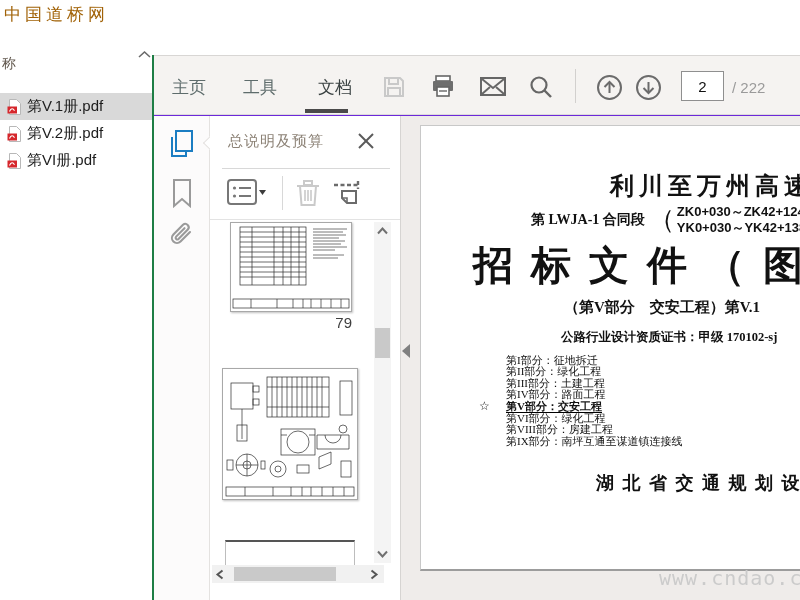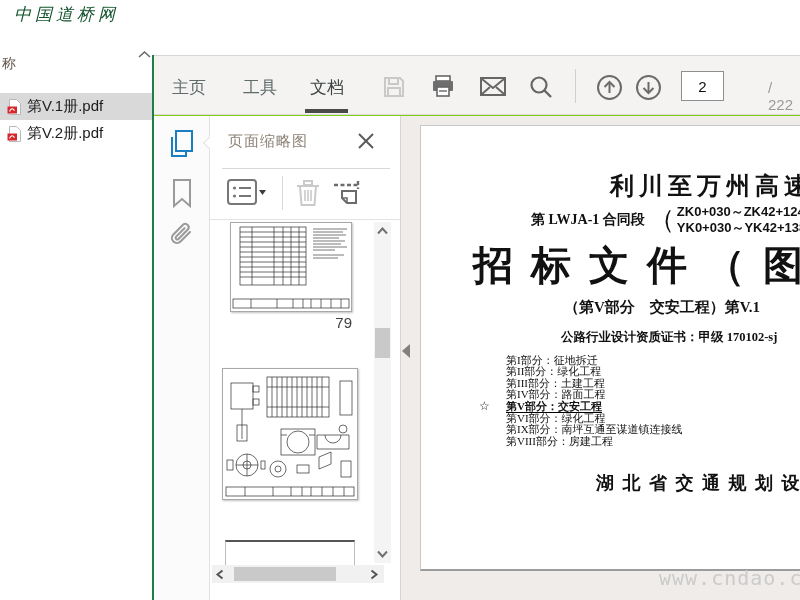--- a/index.html
+++ b/index.html
@@ -1,49 +1,49 @@
 <!DOCTYPE html>
 <html><head>
 <meta charset="utf-8">
 <style>
   * { box-sizing: border-box; margin: 0; padding: 0; }
   body { font-family: "Liberation Sans", sans-serif; background:#fff; }
   .screen { position:relative; width:800px; height:600px; background:#fff; overflow:hidden; }
   .abs { position:absolute; }
 
   
-  .site-logo { left:14px; top:3px; font-family:"DejaVu Serif",serif; font-style:italic;
-               font-size:17px; color:#14532d; letter-spacing:4px; }
+  .site-logo { left:4px; top:3px; font-family:"DejaVu Serif",serif; 
+               font-size:17px; color:#a16207; letter-spacing:4px; }
   .watermark { font-family:"DejaVu Sans Mono",monospace; font-size:20px; color:#cbcbcb; letter-spacing:1px; }
 
   
   .col-header { left:2px; top:55px; font-size:14px; color:#5f554b; }
   .exp-up { left:137px; top:49px; }
   .file-row { left:0; width:152px; height:27px; display:flex; align-items:center;
               padding-left:7px; gap:6px; font-size:15px; color:#1c1c1c; }
   .file-row.selected { background:#d9d9d9; }
   .fr1 { top:93px; } .fr2 { top:120px; } .fr3 { top:147px; }
 
   .green-edge { left:152px; top:55px; width:2px; height:545px; background:#1e7e45; }
 
   
-  .reader { left:154px; top:55px; width:646px; height:545px; background:#84cc16; }
+  .reader { left:154px; top:55px; width:646px; height:545px; background:#6d28d9; }
   .tabbar { position:absolute; top:0; left:0; right:0; height:60px; background:#f5f3f1;
             border-top:1px solid #d8d6d4; border-bottom:1px solid #dcdcdc; }
   .tab { position:absolute; top:20px; font-size:17px; color:#5e6c6c; cursor:default; }
-  .tab-home { left:18px; } .tab-tools { left:89px; } .tab-doc { left:156px; color:#3a4242; }
+  .tab-home { left:18px; } .tab-tools { left:89px; } .tab-doc { left:164px; color:#3a4242; }
   .tab-underline { position:absolute; left:151px; top:53px; width:43px; height:4px; background:#4a4a4a; }
   .tb-icon { position:absolute; top:18px; }
   .tb-save { left:227px; } .tb-print { left:276px; } .tb-mail { left:325px; } .tb-search { left:374px; }
   .tb-sep { position:absolute; left:421px; top:13px; width:1px; height:34px; background:#d2d0ce; }
   .tb-up { left:442px; } .tb-down { left:481px; }
   .page-box { position:absolute; left:527px; top:15px; width:43px; height:30px; background:#fff;
               border:1px solid #8f8f8f; font-size:15px; color:#111; display:flex;
               align-items:center; justify-content:center; }
-  .page-total { position:absolute; left:578px; top:23px; font-size:15px; color:#9a9a9a;margin-left:36px; }
+  .page-total { position:absolute; left:578px; top:23px; font-size:15px; color:#9a9a9a; }
 
   .content { position:absolute; top:61px; left:0; right:0; bottom:0; display:flex; }
 
   
   .iconstrip { width:56px; background:#fcfbfb; border-right:1px solid #e4e2e0; position:relative; }
   .ns-pages { position:absolute; left:13px; top:12px; }
   .ns-notch { position:absolute; right:-6px; top:22px; width:10px; height:10px; background:#fff;
               border-left:1px solid #e4e2e0; border-bottom:1px solid #e4e2e0; transform:rotate(45deg); }
   .ns-bookmark { position:absolute; left:16px; top:62px; }
   .ns-clip { position:absolute; left:14px; top:104px; }
@@ -127,20 +127,28 @@
     <span>第V.1册.pdf</span>
   </div>
   <div class="abs file-row fr2">
     <svg width="14" height="16" viewBox="0 0 14 16">
       <path d="M2.5 0.5 h7 l4 4 v11 h-11 z" fill="#fff" stroke="#b8b8b8"></path>
       <rect x="0.5" y="7.5" width="9.5" height="7" fill="#d6272c"></rect>
       <path d="M2.5 12.5 c1.5 -3.5 3.5 -3.5 5 -0.8" stroke="#fff" stroke-width="1.1" fill="none"></path>
     </svg>
     <span>第V.2册.pdf</span>
   </div>
+  <div class="abs file-row fr3">
+    <svg width="14" height="16" viewBox="0 0 14 16">
+      <path d="M2.5 0.5 h7 l4 4 v11 h-11 z" fill="#fff" stroke="#b8b8b8"></path>
+      <rect x="0.5" y="7.5" width="9.5" height="7" fill="#d6272c"></rect>
+      <path d="M2.5 12.5 c1.5 -3.5 3.5 -3.5 5 -0.8" stroke="#fff" stroke-width="1.1" fill="none"></path>
+    </svg>
+    <span>第VI册.pdf</span>
+  </div>
 
   <div class="abs green-edge"></div>
 
   <div class="abs reader">
 
     <div class="tabbar">
       <div class="tab tab-home">主页</div>
       <div class="tab tab-tools">工具</div>
       <div class="tab tab-doc">文档</div>
       <div class="tab-underline"></div>
@@ -192,21 +200,21 @@
         <div class="ns-notch"></div>
         <svg class="ns-bookmark" width="24" height="30" viewBox="0 0 24 30">
           <path d="M4 2 h16 v26 l-8 -7 -8 7 z" fill="none" stroke="#9a9a9a" stroke-width="2"></path>
         </svg>
         <svg class="ns-clip" width="30" height="32" viewBox="0 0 30 32">
           <path d="M22 12 L12.5 21.5 a5 5 0 0 1 -7.1 -7.1 L15 4.8 a3.4 3.4 0 0 1 4.8 4.8 L10.5 19 a1.7 1.7 0 0 1 -2.4 -2.4 L16.5 8.2" fill="none" stroke="#9a9a9a" stroke-width="2.1" stroke-linecap="round"></path>
         </svg>
       </div>
 
       <div class="thumb-panel">
-        <div class="tp-title">页面缩略图</div>
+        <div class="tp-title">总说明及预算</div>
         <svg class="tp-close" width="20" height="20" viewBox="0 0 20 20">
           <line x1="3" y1="3" x2="17" y2="17" stroke="#5a5a5a" stroke-width="2"></line>
           <line x1="17" y1="3" x2="3" y2="17" stroke="#5a5a5a" stroke-width="2"></line>
         </svg>
         <div class="tp-div1"></div>
 
         <svg class="tp-opts" width="40" height="28" viewBox="0 0 40 28">
           <rect x="2" y="2" width="28" height="24" rx="3" fill="none" stroke="#777" stroke-width="2"></rect>
           <circle cx="8.5" cy="10" r="1.6" fill="#777"></circle>
           <circle cx="8.5" cy="18" r="1.6" fill="#777"></circle>
@@ -378,22 +386,22 @@
           <div class="parts">
             <div class="part-row"><span class="part-text">第I部分：征地拆迁</span></div>
             <div class="part-row"><span class="part-text">第II部分：绿化工程</span></div>
             <div class="part-row"><span class="part-text">第III部分：土建工程</span></div>
             <div class="part-row"><span class="part-text">第IV部分：路面工程</span></div>
             <div class="part-row starred">
               <span class="part-star">☆</span>
               <span class="part-text">第V部分：交安工程</span>
             </div>
             <div class="part-row"><span class="part-text">第VI部分：绿化工程</span></div>
+            <div class="part-row"><span class="part-text">第VIII部分：房建工程</span></div>
             <div class="part-row"><span class="part-text">第IX部分：南坪互通至谋道镇连接线</span></div>
-            <div class="part-row"><span class="part-text">第VIII部分：房建工程</span></div>
           </div>
 
           <div class="org-line">湖 北 省 交 通 规 划 设</div>
         </div>
 
         <div class="doc-watermark watermark">www.cndao.com</div>
       </div>
 
     </div>
   </div>

